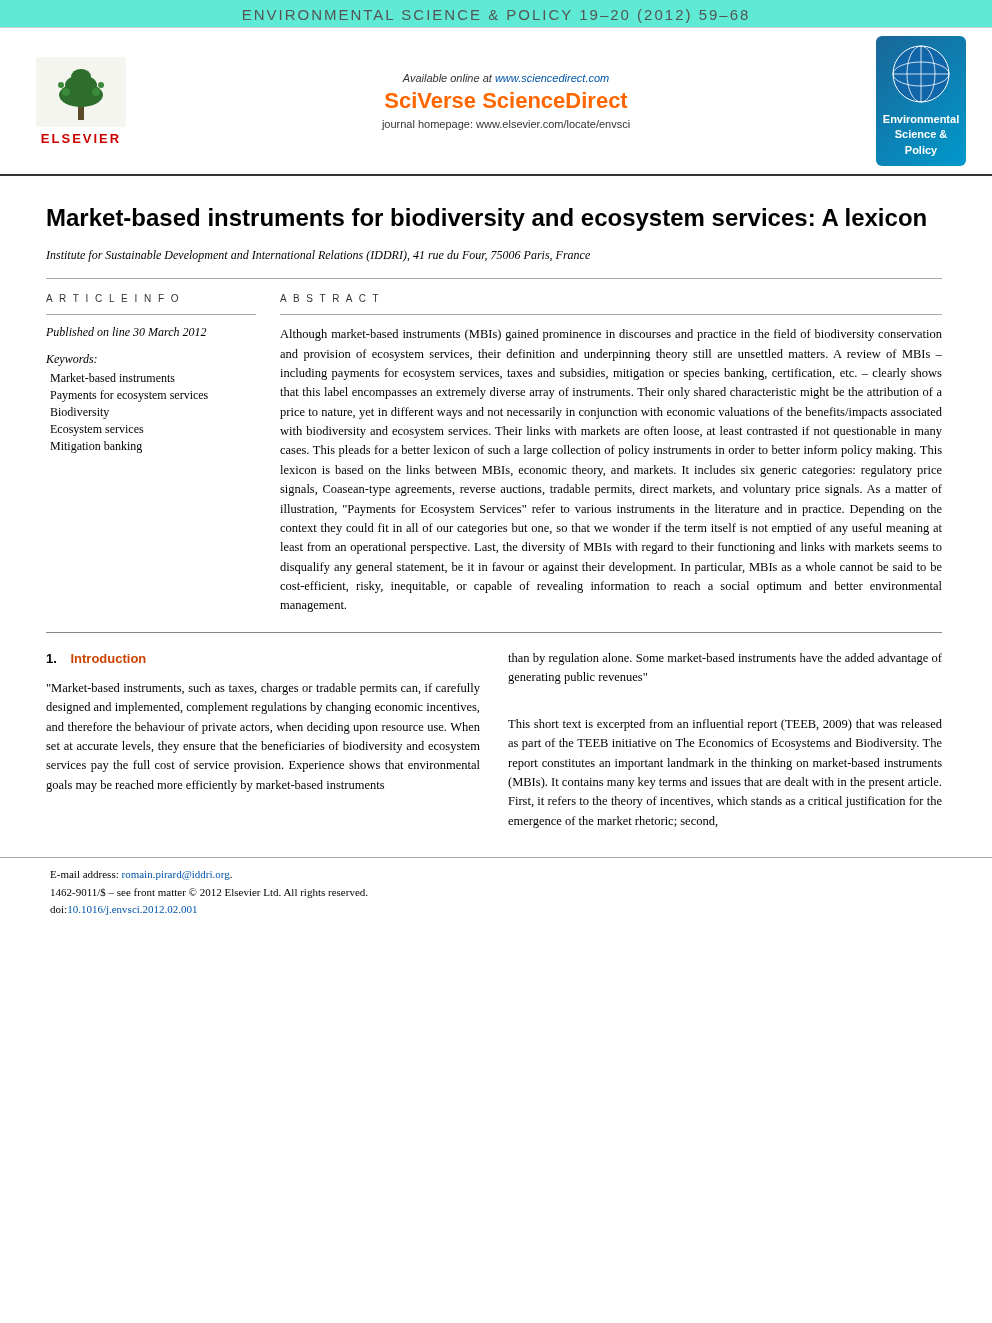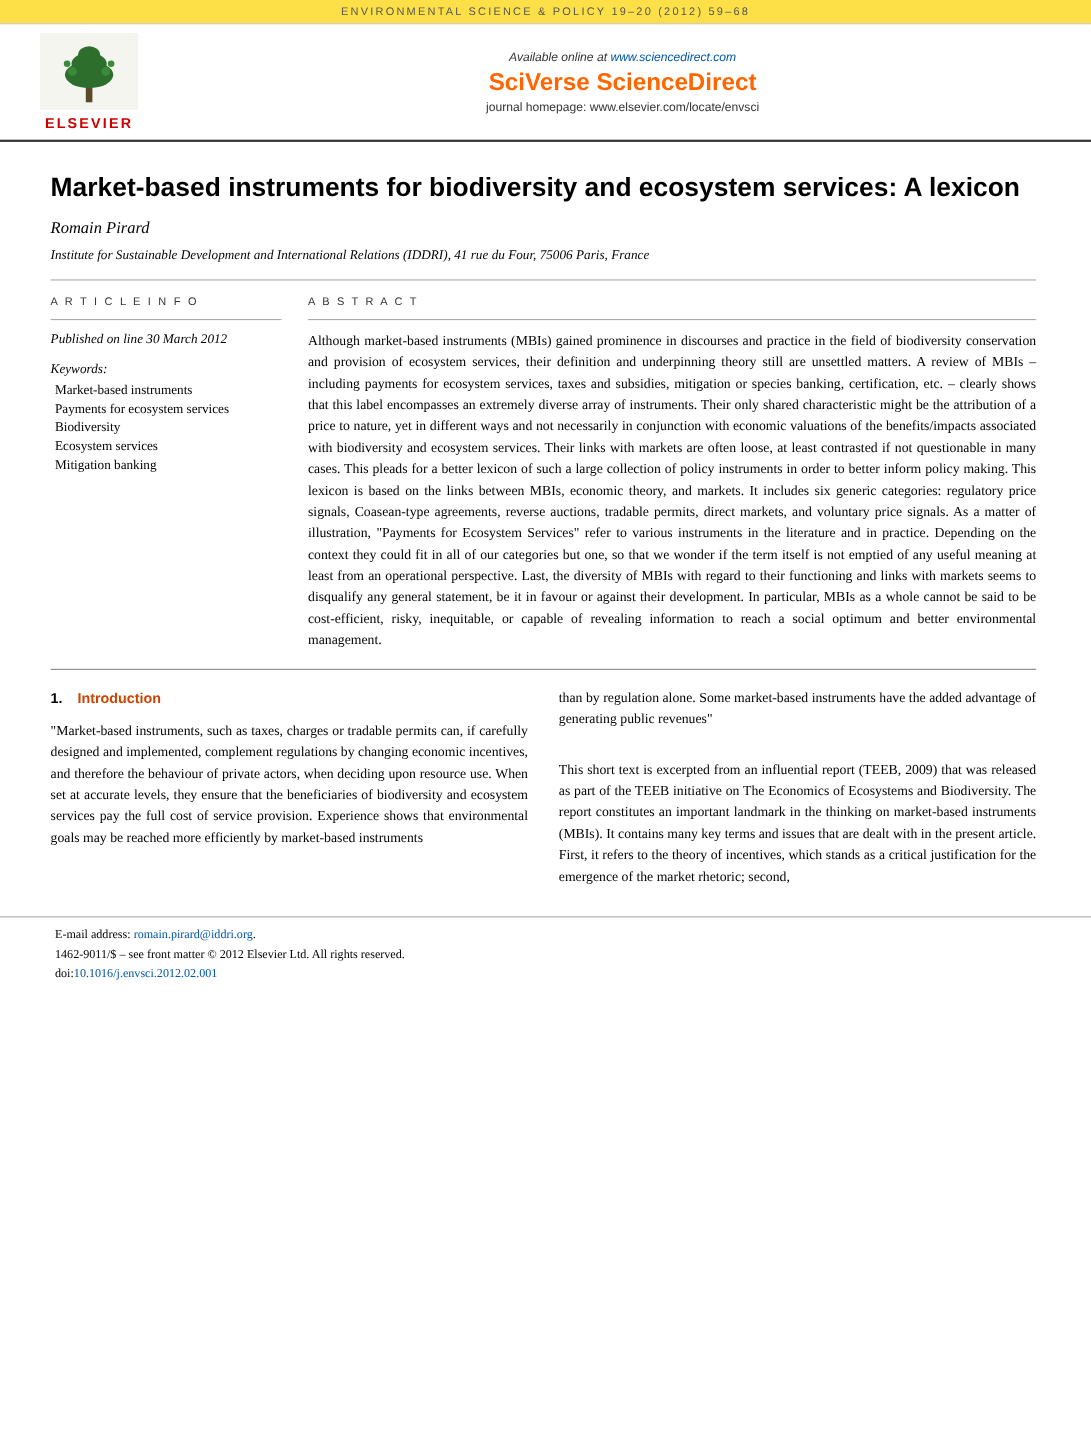--- a/index.html
+++ b/index.html
@@ -7,26 +7,26 @@
       background: #fff;
       font-family: 'Times New Roman', Times, serif;
       font-size: 13px;
       color: #000;
       width: 992px;
       min-height: 1323px;
     }
 
     
     .journal-header-bar {
-      background: #fde047;
+      background: #5eead4;
       text-align: center;
       padding: 6px 0 4px;
       border-bottom: 1px solid #ccc;
       letter-spacing: 2px;
-      font-size: 10px;
+      font-size: 15px;
       font-family: Arial, sans-serif;
       color: #555;
       text-transform: uppercase;
     }
 
     
     .banner {
       display: flex;
       align-items: stretch;
       border-bottom: 2px solid #333;
@@ -299,27 +299,42 @@
     </div>
     <div class="sciverse-logo">
       <span>SciVerse </span><span>ScienceDirect</span>
     </div>
     <div class="journal-homepage">
       <span>journal homepage:</span>
       <span>www.elsevier.com/locate/envsci</span>
     </div>
   </div>
 
+  <div class="banner-right">
+    <div class="journal-badge">
+      <svg class="globe-img" viewBox="0 0 60 60">
+        <circle cx="30" cy="30" r="28" fill="#1166aa" stroke="#fff" stroke-width="1"></circle>
+        <ellipse cx="30" cy="30" rx="14" ry="28" fill="none" stroke="#fff" stroke-width="0.8"></ellipse>
+        <ellipse cx="30" cy="30" rx="28" ry="12" fill="none" stroke="#fff" stroke-width="0.8"></ellipse>
+        <line x1="2" y1="30" x2="58" y2="30" stroke="#fff" stroke-width="0.8"></line>
+        <line x1="30" y1="2" x2="30" y2="58" stroke="#fff" stroke-width="0.8"></line>
+      </svg>
+      <div class="badge-title">
+        <span>Environmental</span><br>
+        <span>Science &amp;</span><br>
+        <span>Policy</span>
+      </div>
+    </div>
+  </div>
 </div>
 
 <div class="main-content">
 
   <h1 class="article-title">Market-based instruments for biodiversity and ecosystem services: A lexicon</h1>
 
-  <div class="author-name">Romain Pirard</div>
   <div class="author-affiliation">Institute for Sustainable Development and International Relations (IDDRI), 41 rue du Four, 75006 Paris, France</div>
 
   <hr class="divider">
 
   <div class="two-col">
 
     <div class="left-col">
       <div class="section-heading">A R T I C L E   I N F O</div>
       <hr class="divider">
       <div class="pub-date">Published on line 30 March 2012</div>

